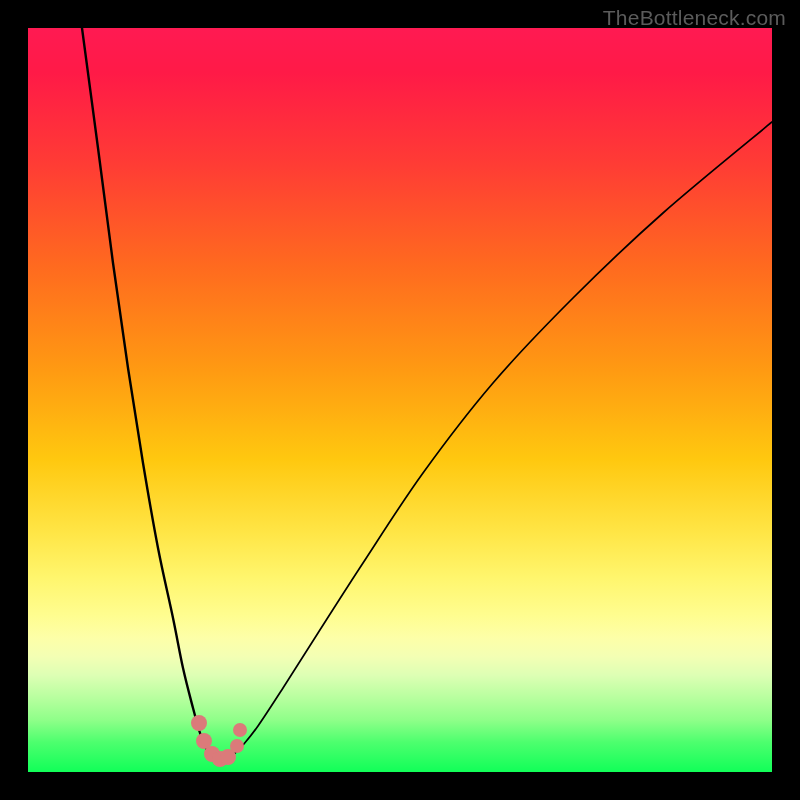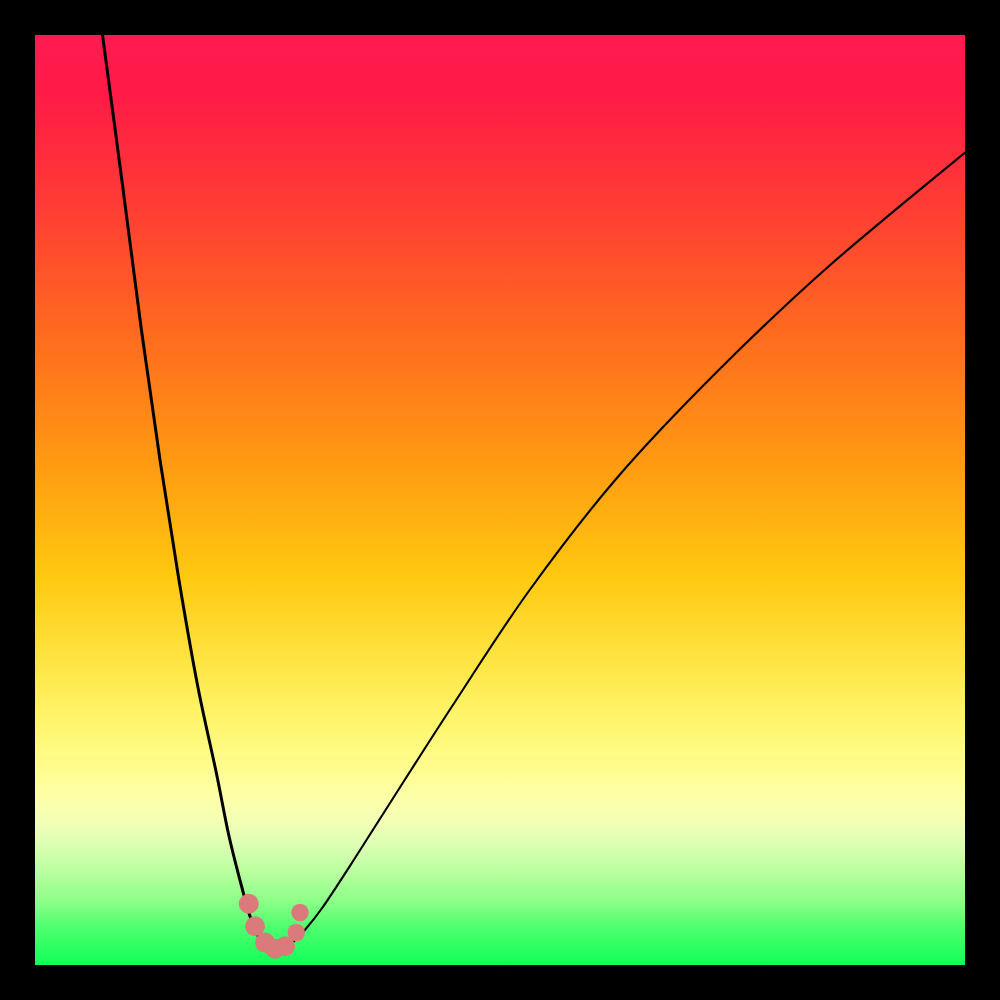--- a/index.html
+++ b/index.html
@@ -75,13 +75,14 @@
           <circle cx="171" cy="695" r="8" fill="#db7a7a"></circle>
           <circle cx="176" cy="713" r="8" fill="#db7a7a"></circle>
           <circle cx="184" cy="726" r="8" fill="#db7a7a"></circle>
           <circle cx="192" cy="731" r="8" fill="#db7a7a"></circle>
           <circle cx="200" cy="729" r="8" fill="#db7a7a"></circle>
           <circle cx="209" cy="718" r="7" fill="#db7a7a"></circle>
           <circle cx="212" cy="702" r="7" fill="#db7a7a"></circle>
         </g>
     </svg>
   </div>
+  <div class="watermark">TheBottleneck.com</div>
 </div>
 
 </body></html>

